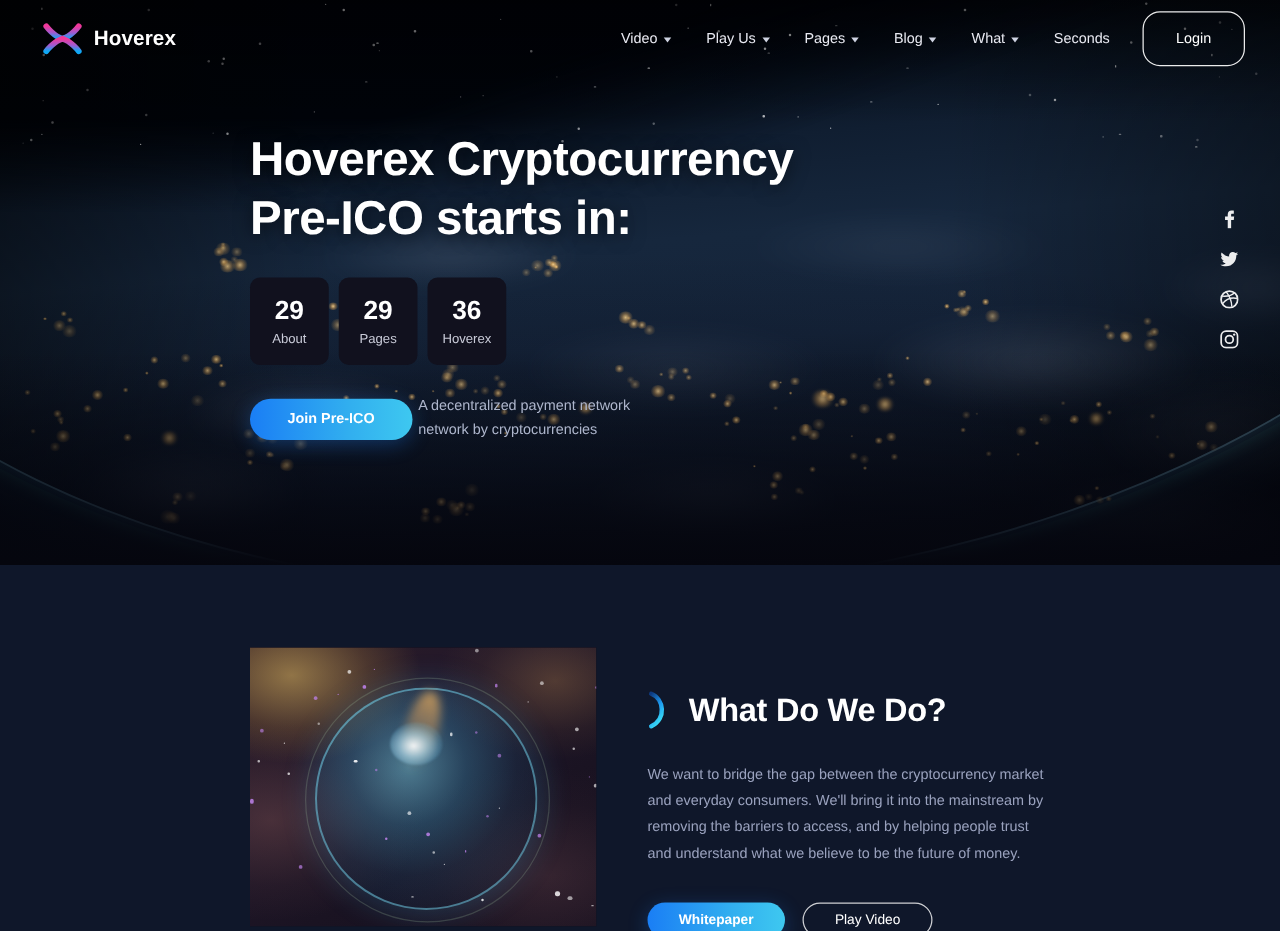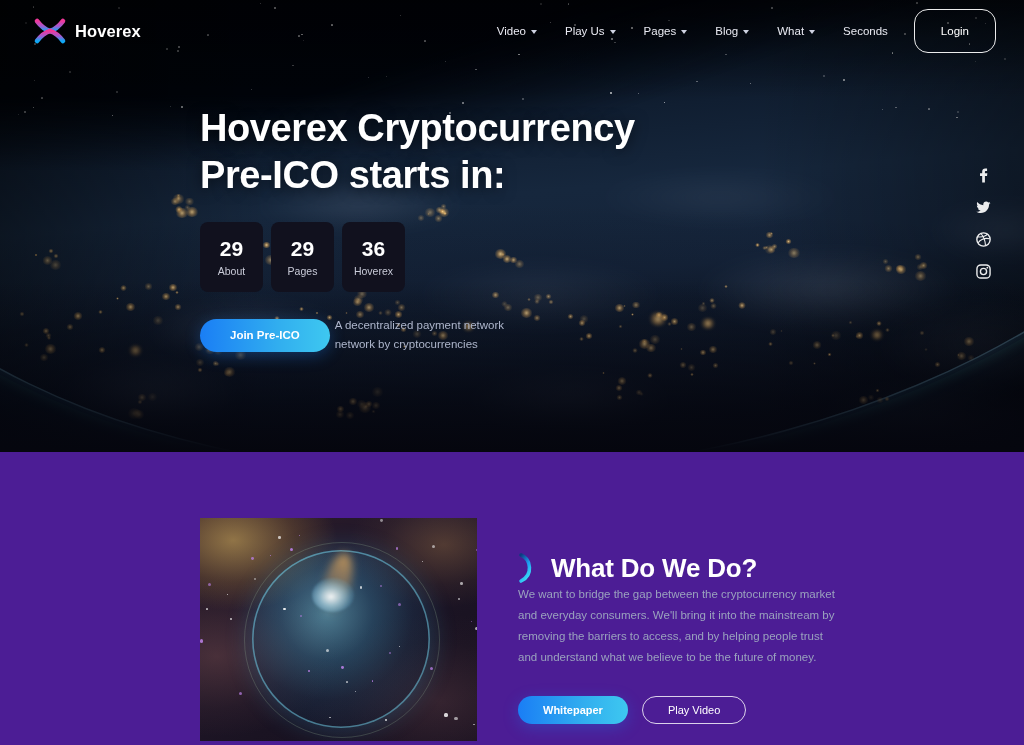--- a/index.html
+++ b/index.html
@@ -120,21 +120,21 @@
   .hero-sub { color:#aeb6cc; font-size:11.5px; line-height:1.65; max-width:175px; }
 
   
   .social-rail {
     position:absolute; right:33px; top:168px; z-index:40;
     display:flex; flex-direction:column; align-items:center; gap:17px;
   }
   .social-ic { width:15px; height:15px; display:block; cursor:pointer; opacity:0.92; }
 
   
-  .about { position:absolute; left:0; top:452px; width:1024px; height:293px; background:#4c1d95; }
+  .about { position:absolute; left:0; top:452px; width:1024px; height:293px; background:#0f172a; }
 
   .nebula {
     position:absolute; left:200px; top:66px; width:277px; height:223px;
     overflow:hidden; background:#140d18;
   }
   .neb-bg {
     position:absolute; inset:0;
     background:
       radial-gradient(ellipse 50% 42% at 12% 10%, rgba(214,176,92,0.60) 0%, rgba(160,120,60,0.30) 45%, rgba(90,60,40,0) 75%),
       radial-gradient(ellipse 44% 36% at 88% 12%, rgba(150,108,66,0.42) 0%, rgba(95,66,48,0.18) 50%, rgba(60,40,35,0) 78%),
@@ -164,21 +164,21 @@
     position:absolute; left:44px; top:24px; width:196px; height:196px; border-radius:50%;
     border:1px solid rgba(178,205,160,0.22);
   }
   .neb-stars { position:absolute; inset:0; }
   .neb-stars span { position:absolute; border-radius:50%; }
 
   .about-copy { position:absolute; left:518px; top:100px; width:320px; }
   .about-head { display:flex; align-items:center; gap:13px; }
   .crescent-icon { width:20px; height:32px; display:block; }
   .about-title { color:#ffffff; font-size:26px; font-weight:bold; letter-spacing:-0.2px; }
-  .about-text { color:#9aa2be; font-size:11.5px; line-height:1.82; }
+  .about-text { color:#9aa2be; font-size:11.5px; line-height:1.82; margin-top:26px; }
   .about-btns { display:flex; align-items:center; gap:14px; margin-top:28px; }
   .btn-outline {
     height:28px; padding:0 25px; border:1px solid rgba(255,255,255,0.80); border-radius:15px;
     background:transparent; color:#ffffff; font-size:11px; cursor:pointer;
     display:flex; align-items:center; justify-content:center;
     font-family:"Liberation Sans", sans-serif;
   }
   .btn-primary.sm { height:28px; padding:0 25px; border-radius:15px; font-size:11px; font-weight:bold; }
 </style>
 </head>

